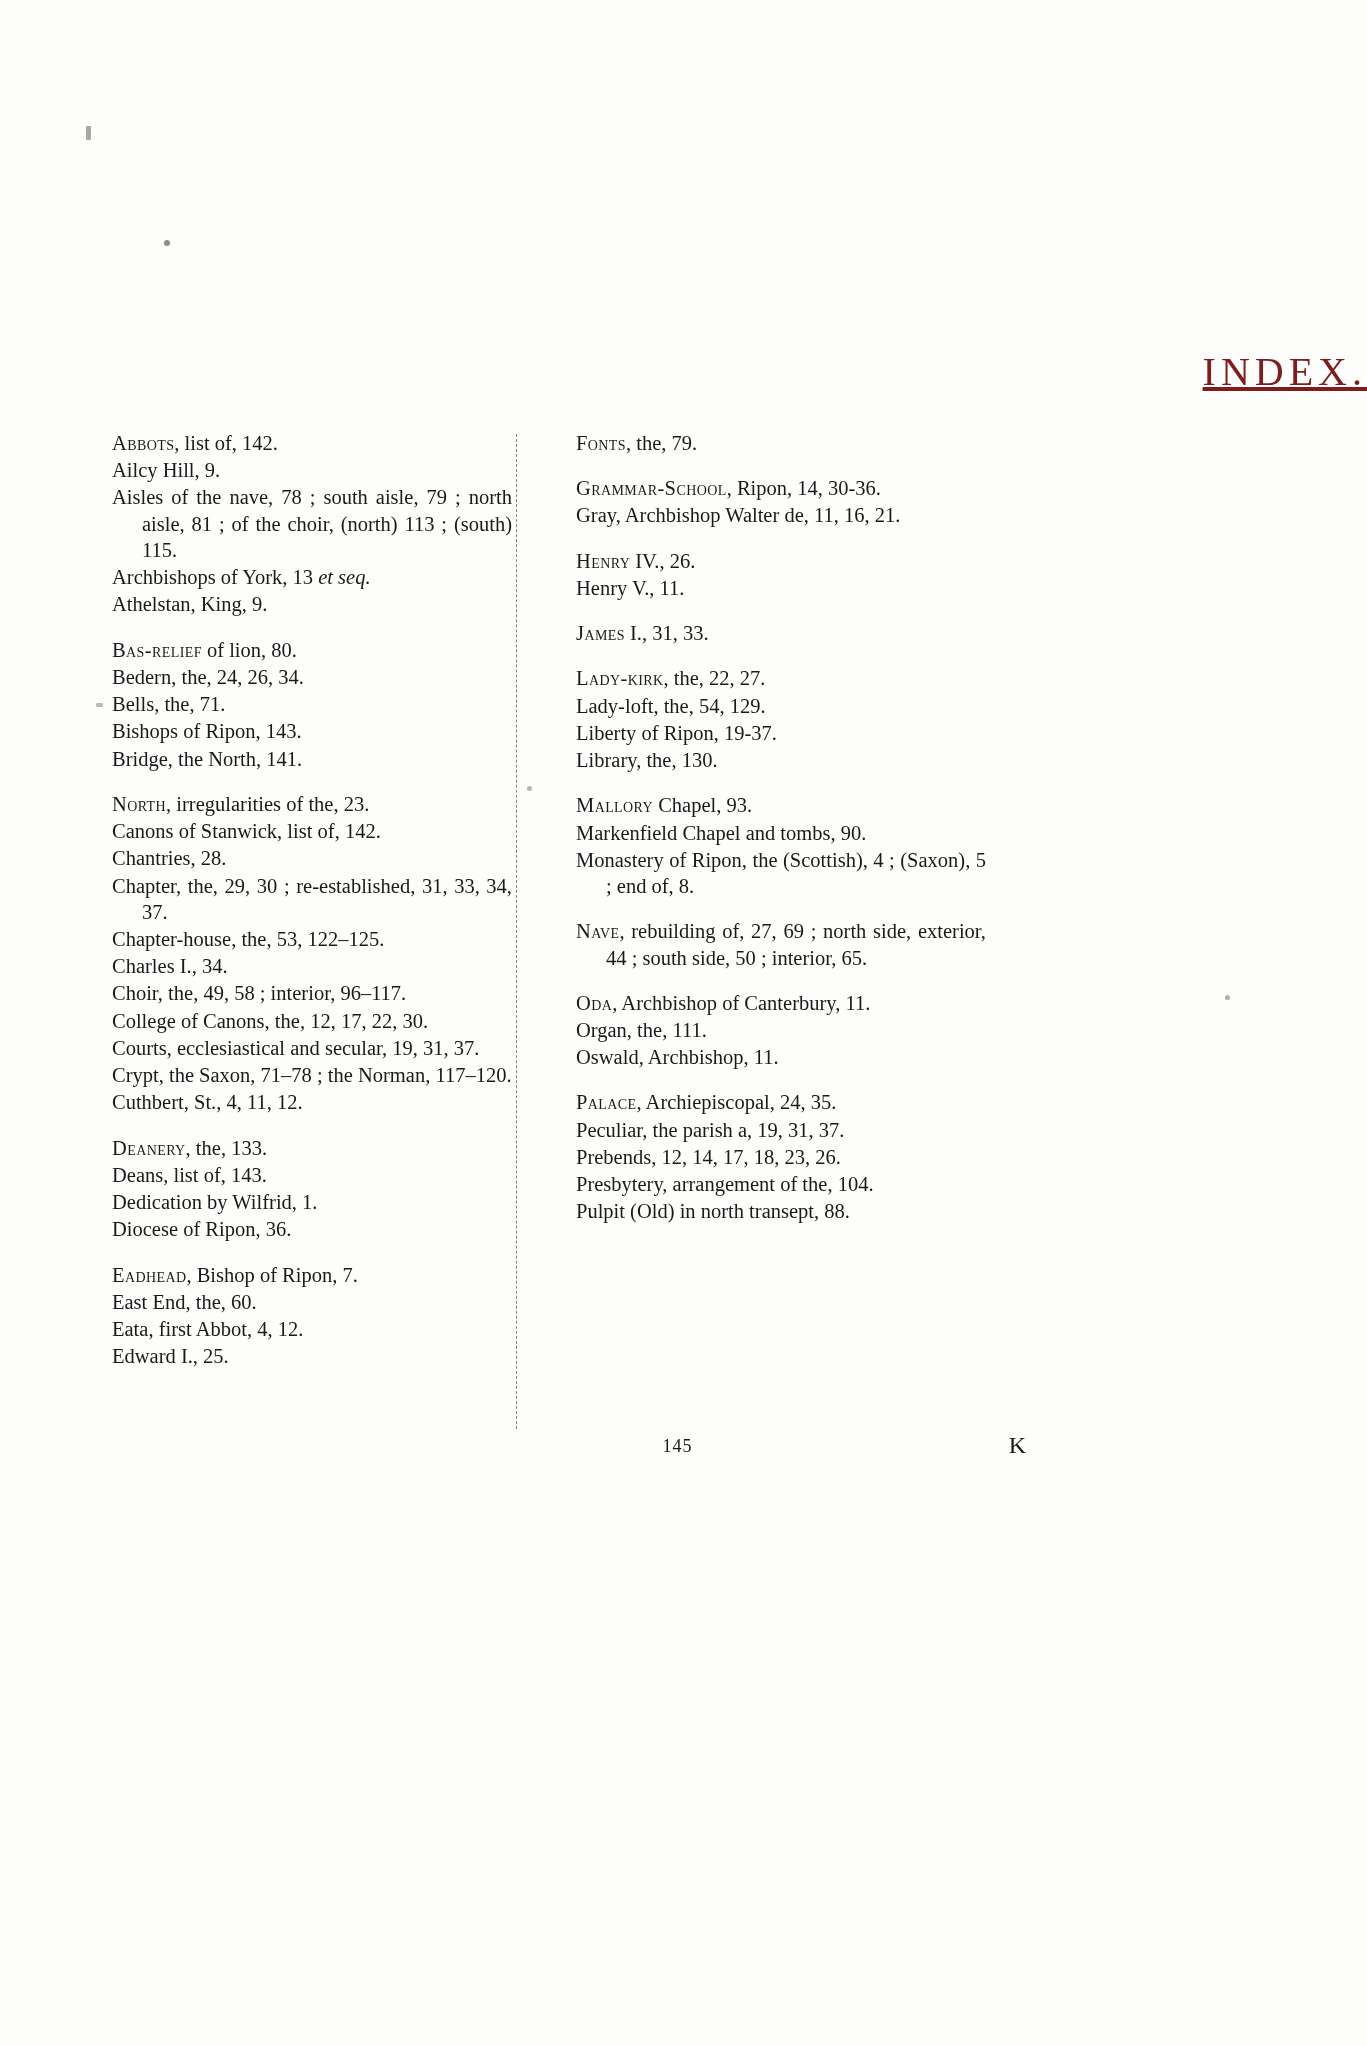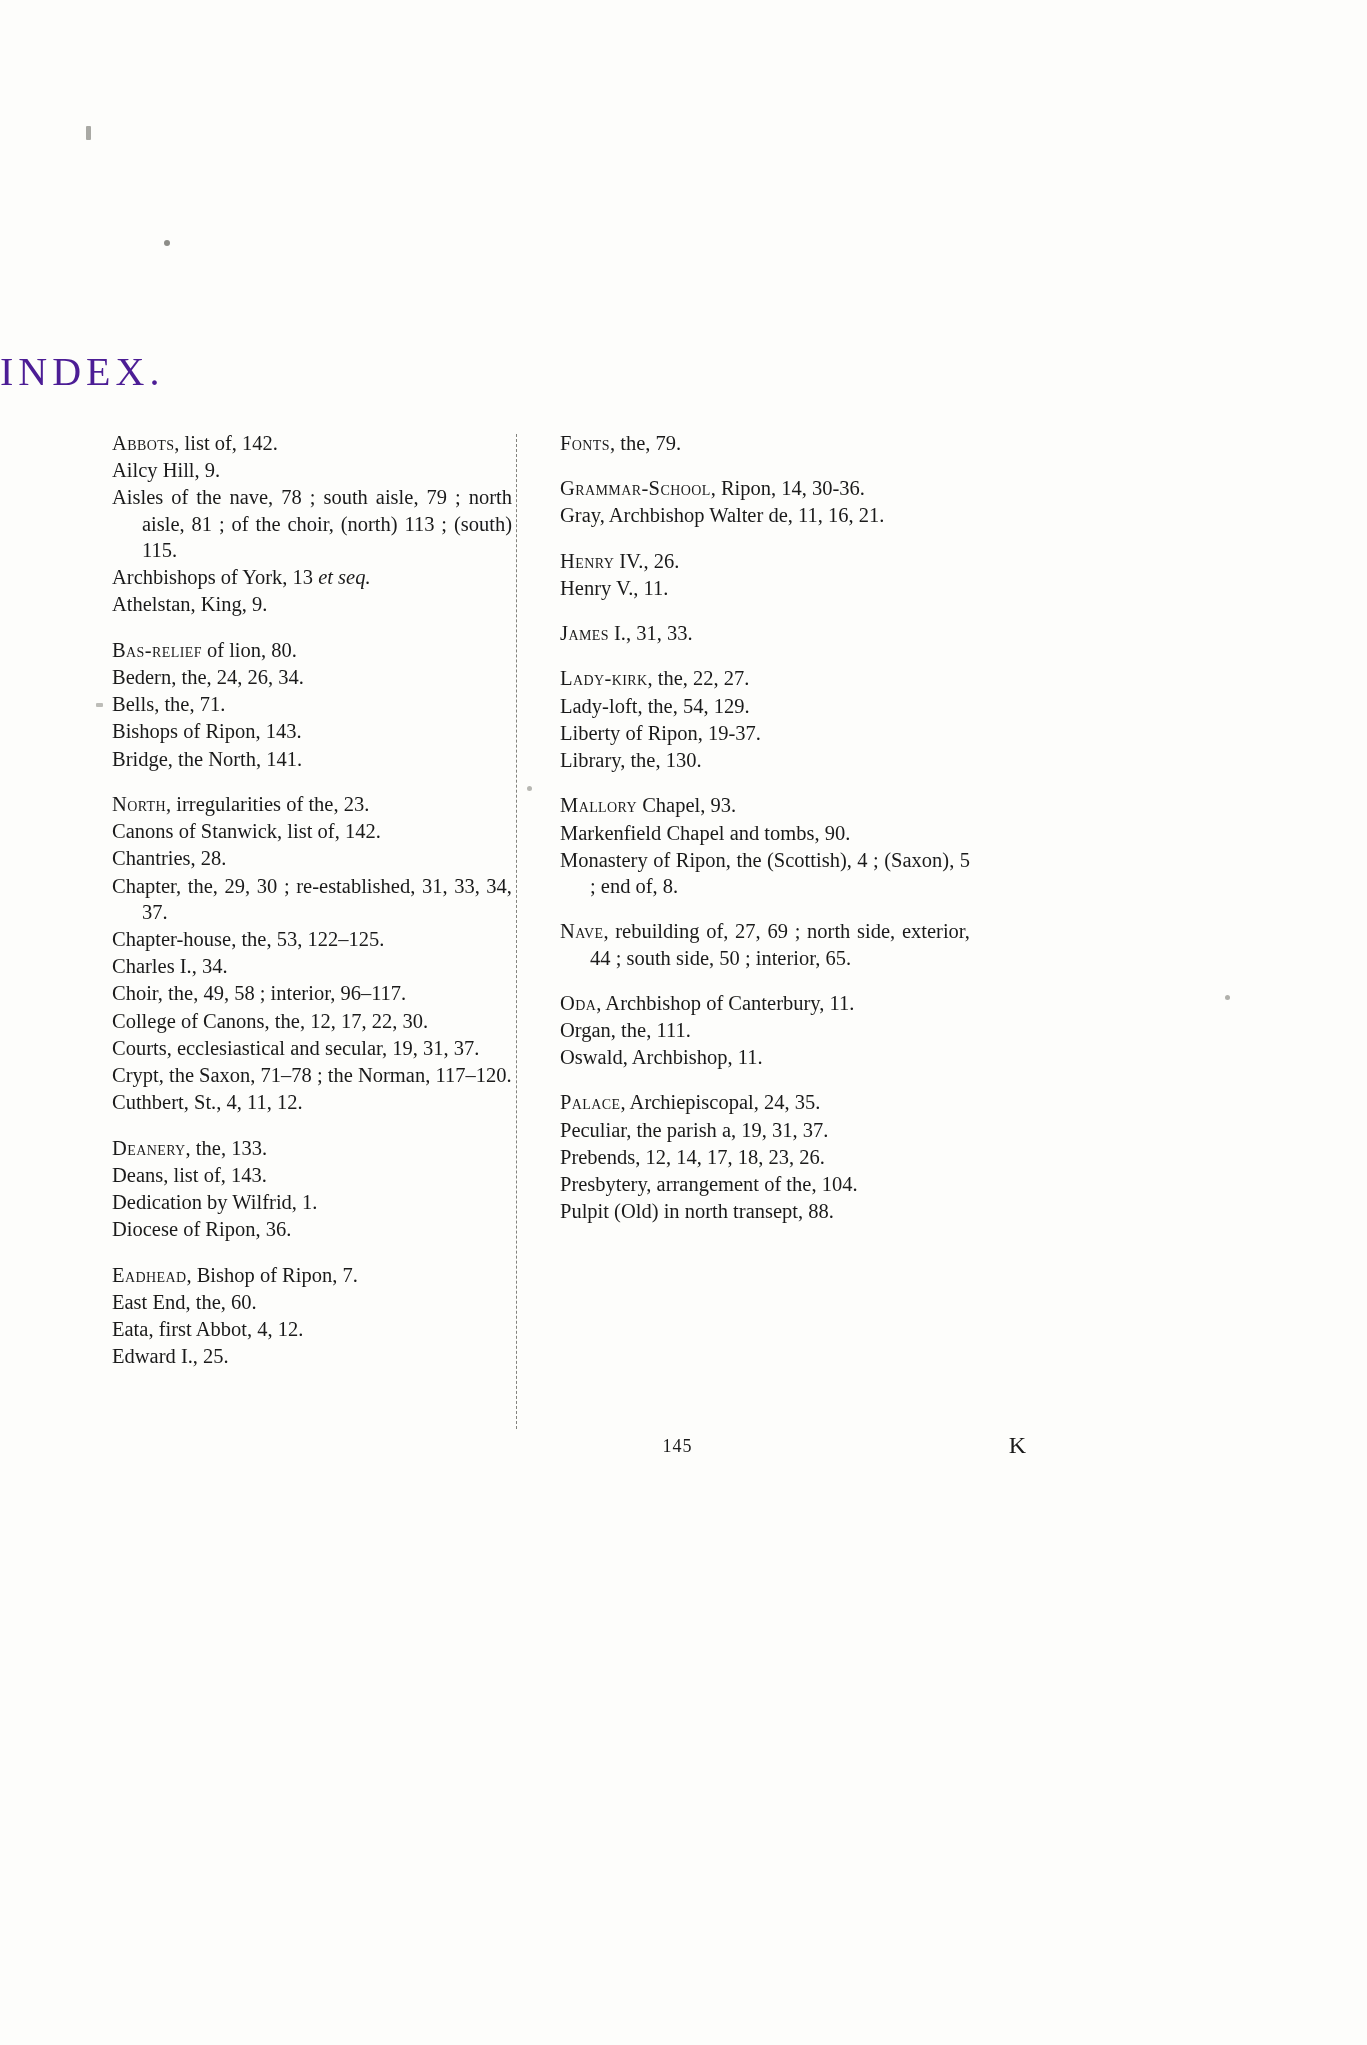--- a/index.html
+++ b/index.html
@@ -30,34 +30,35 @@
   #speck-2 { left: 164px; top: 240px; width: 6px;  height: 6px; }
   #speck-3 { left: 1225px; top: 995px; width: 5px; height: 5px; background:#b0b0ab; }
   #speck-4 { left: 96px;  top: 703px; width: 7px;  height: 4px; background:#bdbdb8; border-radius:1px; }
   #speck-5 { left: 527px; top: 786px; width: 5px;  height: 5px; background:#b7b7b2; }
 
   .title {
     position: absolute;
     top: 348px;
     left: 0;
     width: 100%;
-    text-align: left;
+    text-align: right;
     font-size: 40px;
     letter-spacing: 5px;
     font-weight: 400;
-    color: #4c1d95;
+    color: #7f1d1d;
+    text-decoration: underline;
   }
 
   .columns {
     position: absolute;
     top: 430px;
     left: 112px;
     width: 1040px;
     display: flex;
-    gap: 0px;
+    gap: 16px;
   }
   .col {
     width: 400px;
     font-size: 20.5px;
     line-height: 1.28;
   }
   .col-left { width: 400px; padding-right: 18px; }
   .col-right { width: 410px; padding-left: 30px; }
 
   .rule {

